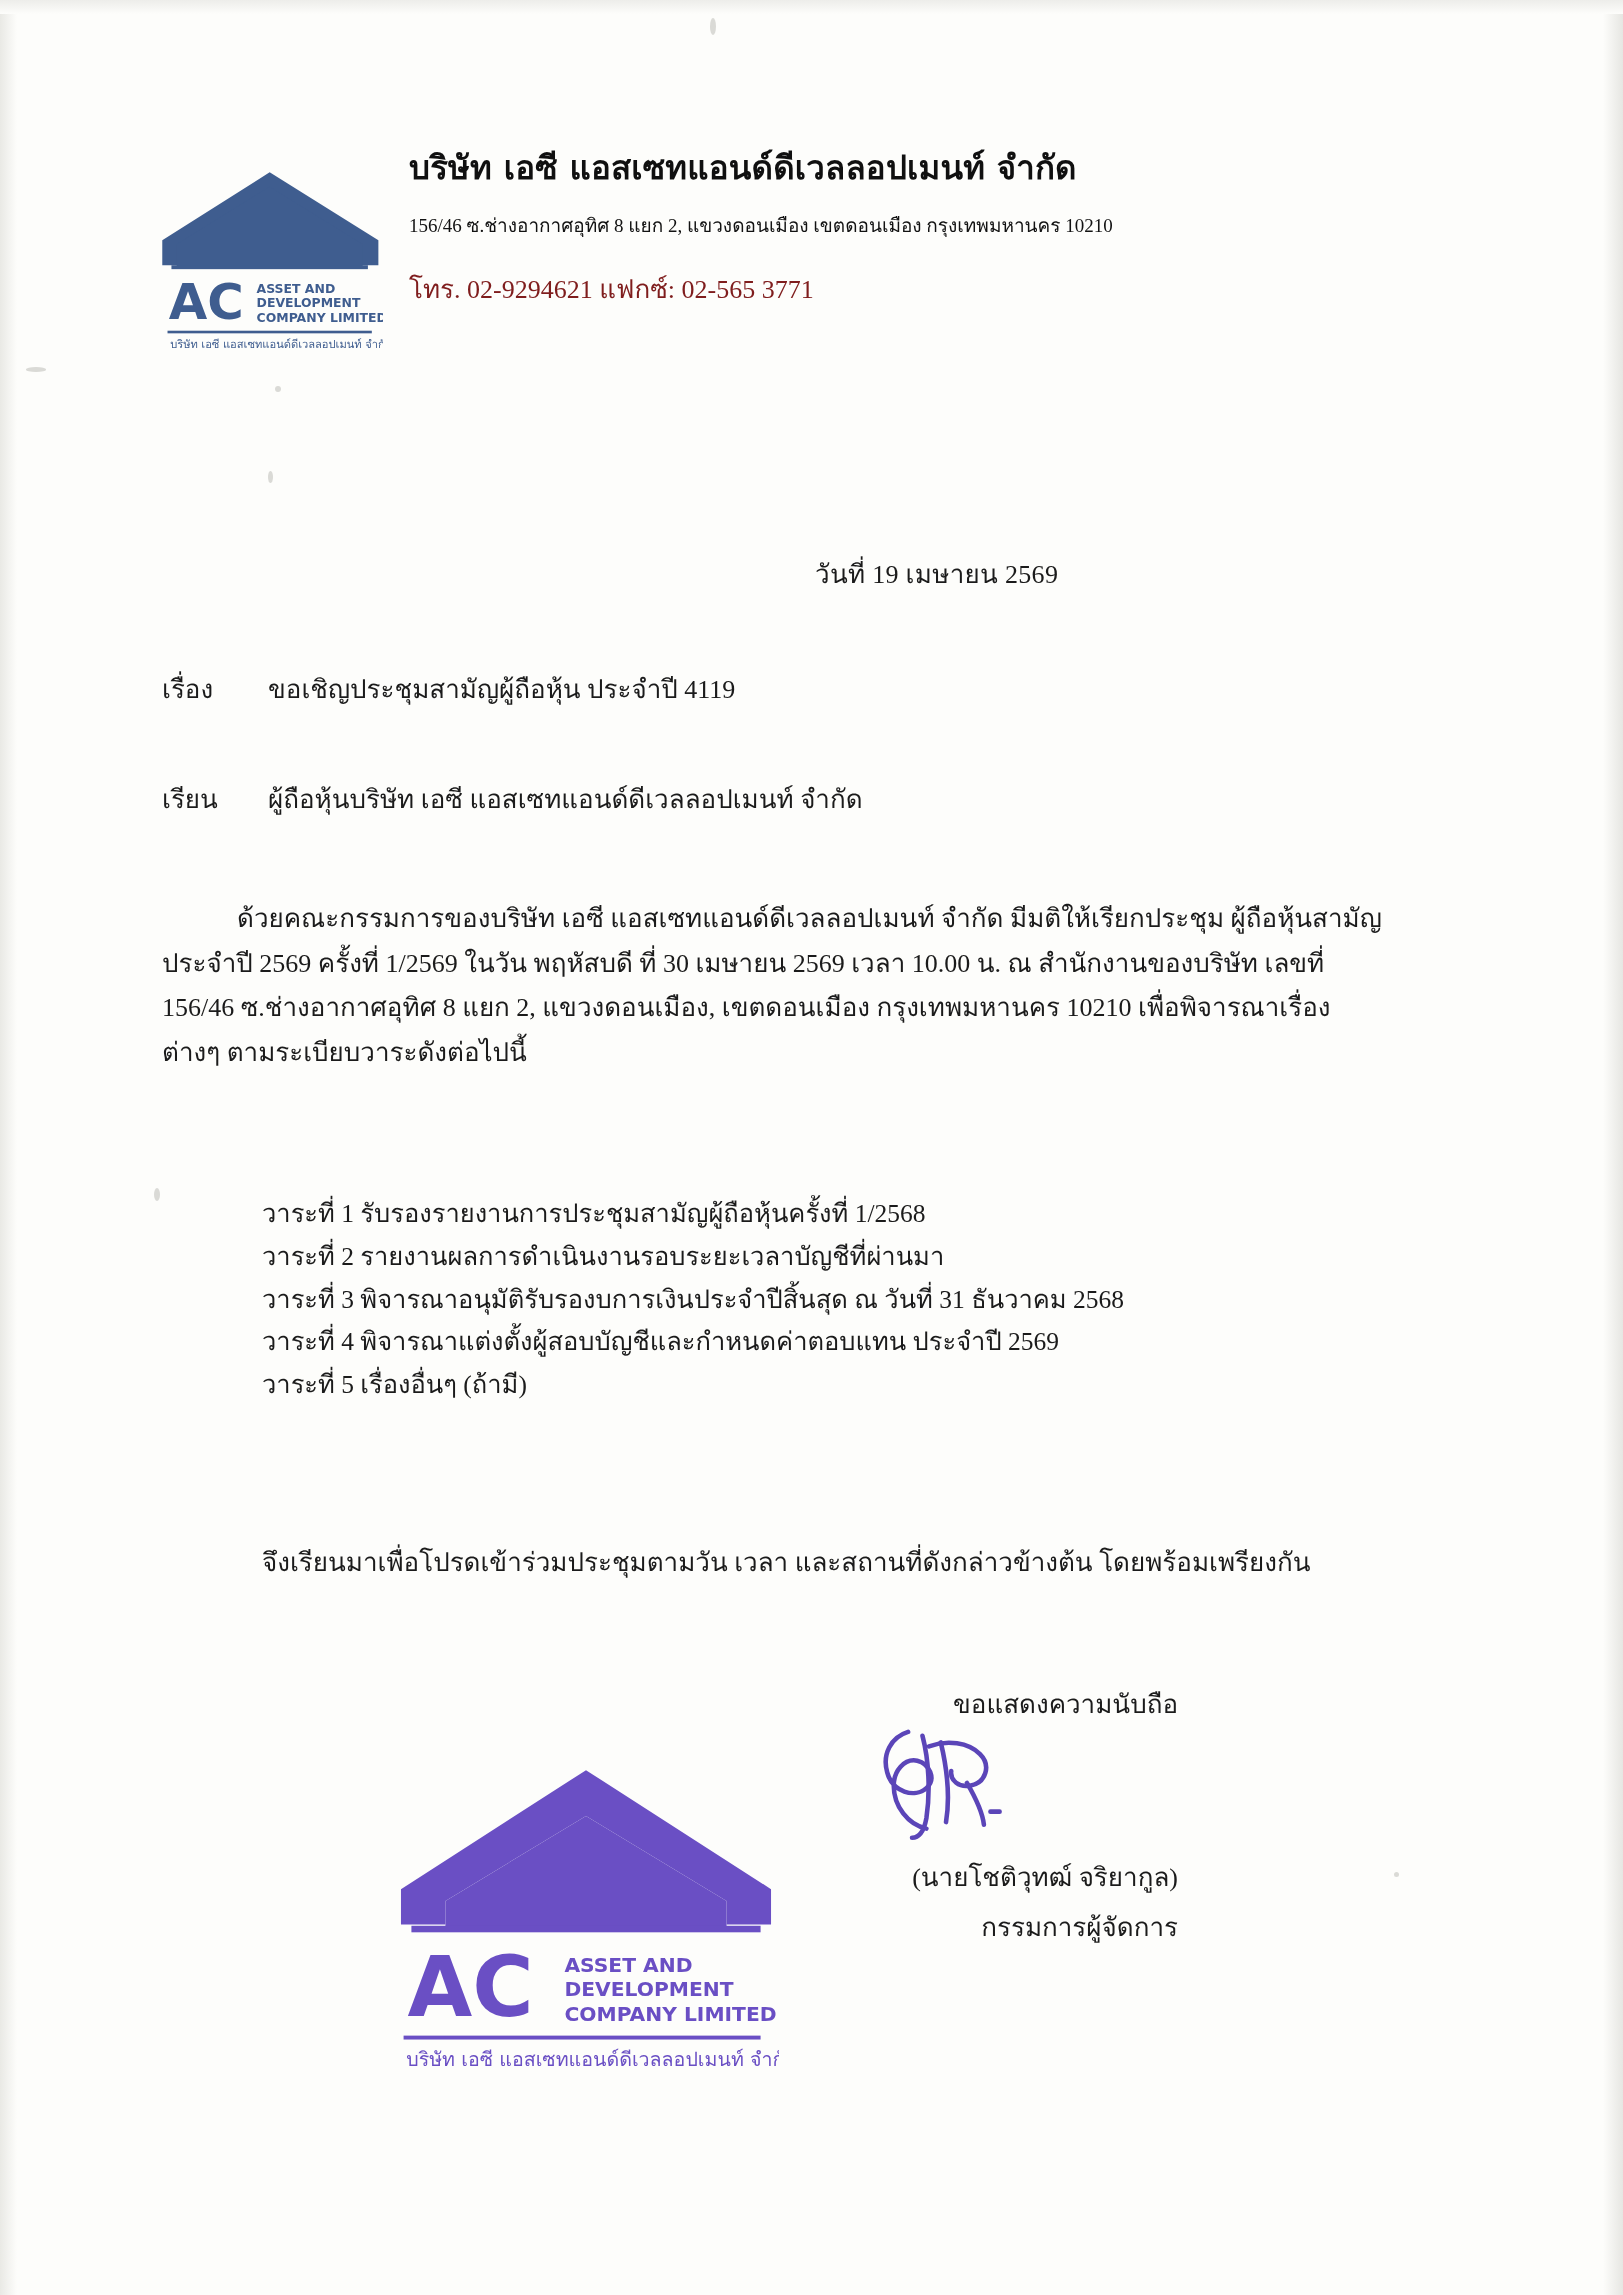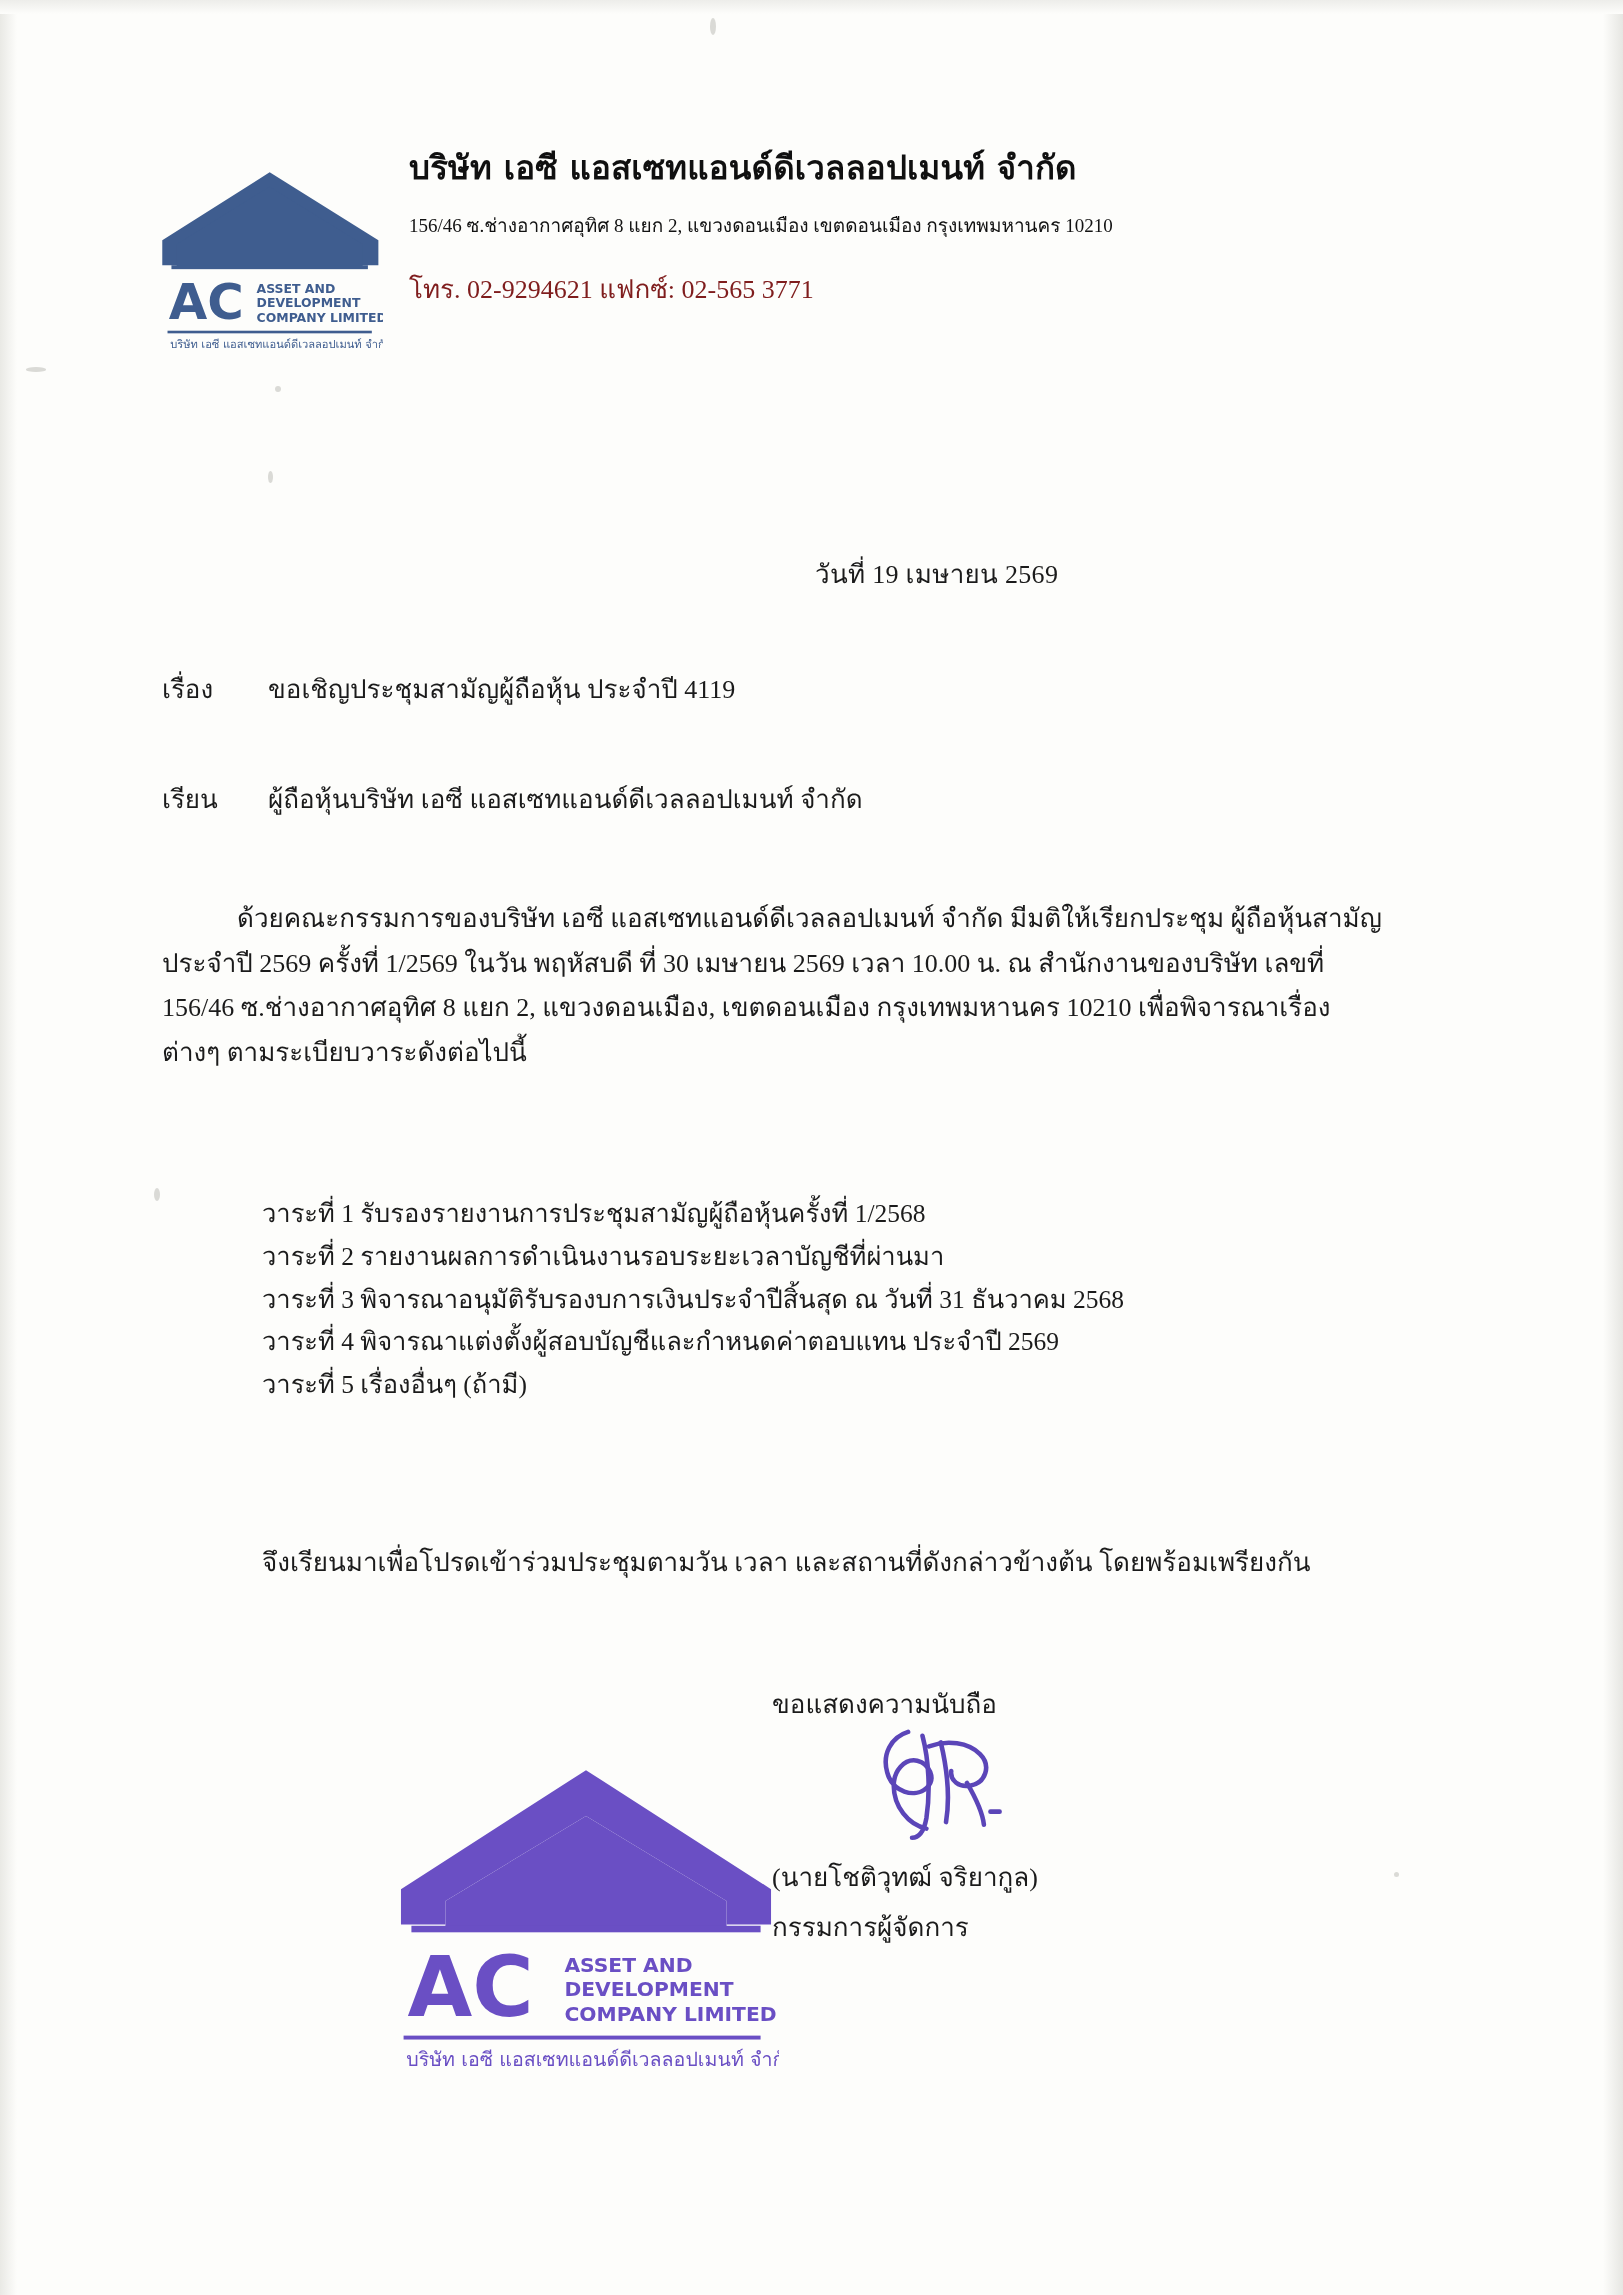--- a/index.html
+++ b/index.html
@@ -140,21 +140,21 @@
     width: 1178px;
     font-size: 26px;
   }
 
   
   .sig-block {
     position: absolute;
     left: 772px;
     top: 1685px;
     width: 406px;
-    text-align: left;
+    text-align: right;
     font-size: 26px;
     line-height: 1.5;
   }
   .sig-respect { margin-bottom: 0; }
   .sig-mark {
     position: relative;
     height: 124px;
   }
   .sig-mark svg { position: absolute; left: 59px; top: -3.9px; }
   .sig-name { margin-top: 10px; }

